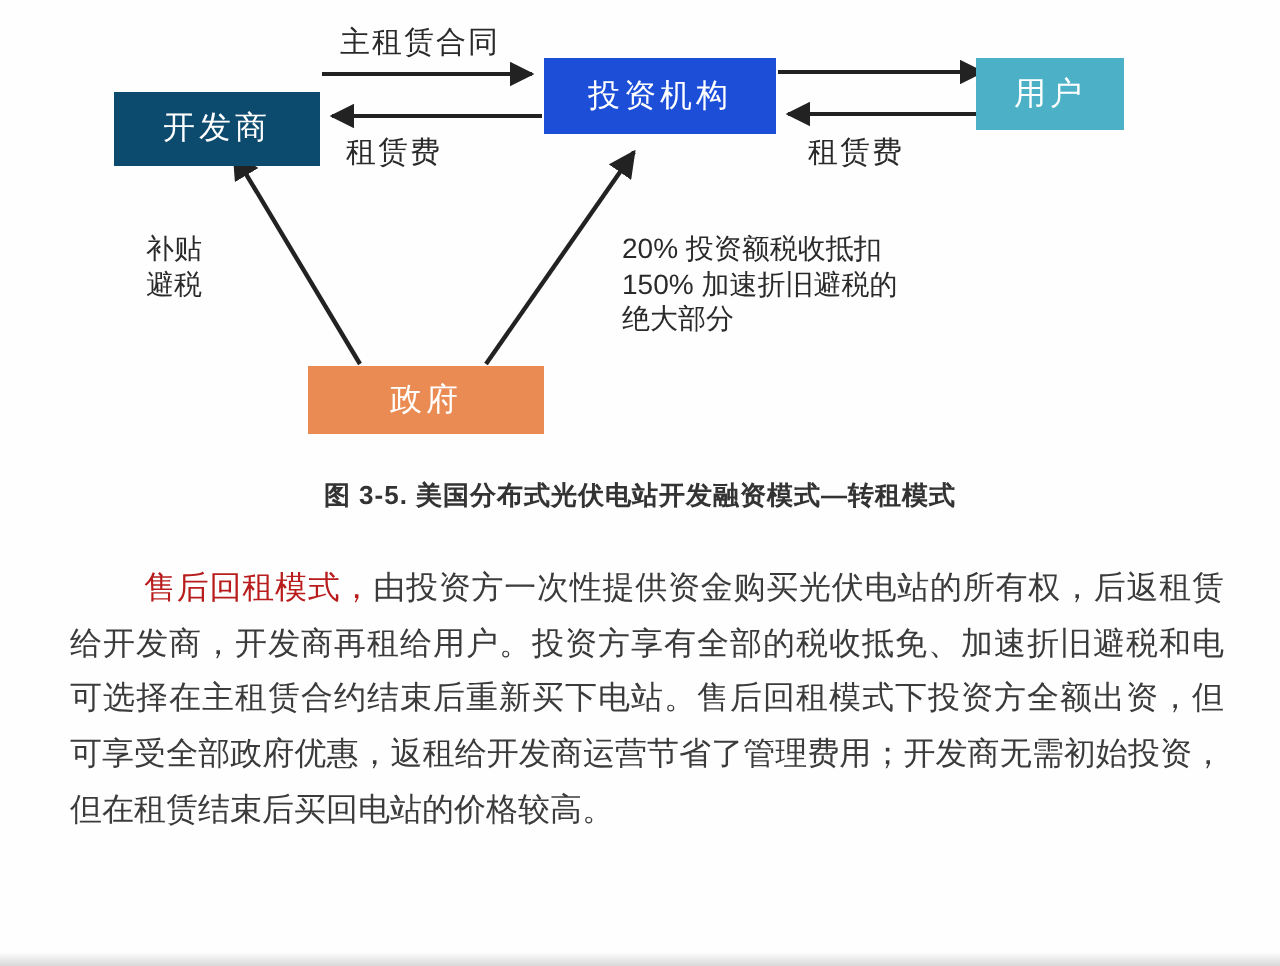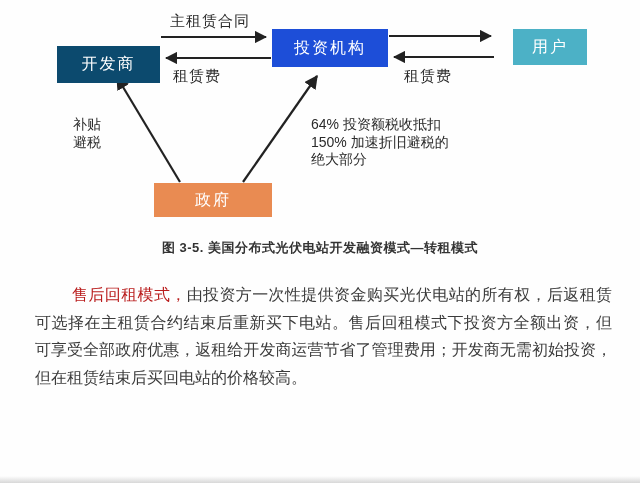--- a/index.html
+++ b/index.html
@@ -21,21 +21,21 @@
     position: absolute;
     display: flex;
     align-items: center;
     justify-content: center;
     color: #ffffff;
     font-size: 16px;
     letter-spacing: 2px;
   }
   .node-developer  { left: 57px;  top: 46px;  width: 103px; height: 37px; background: #0c4a6e; }
   .node-investor   { left: 272px; top: 29px;  width: 116px; height: 38px; background: #1d4ed8; }
-  .node-user       { left: 513px; top: 29px;  width: 74px;  height: 36px; background: #4cb1c6; }
+  .node-user       { left: 488px; top: 29px;  width: 74px;  height: 36px; background: #4cb1c6; }
   .node-government { left: 154px; top: 183px; width: 118px; height: 34px; background: #e98b52; }
 
   .flow-label {
     position: absolute;
     color: #2a2a2a;
     font-size: 15px;
     letter-spacing: 1px;
     white-space: nowrap;
   }
   .lbl-main-lease   { left: 170px; top: 12px; }
@@ -137,33 +137,34 @@
     <div class="flow-label lbl-main-lease">主租赁合同</div>
     <div class="flow-label lbl-fee-left">租赁费</div>
     <div class="flow-label lbl-fee-right">租赁费</div>
 
     <div class="annot annot-subsidy">
       <div>补贴</div>
       <div>避税</div>
     </div>
 
     <div class="annot annot-tax">
-      <div>64% 投资额税收抵扣</div>
+      <div>20% 投资额税收抵扣</div>
       <div>150% 加速折旧避税的</div>
       <div>绝大部分</div>
     </div>
 
   </div>
 
   <div class="caption">图 3-5. 美国分布式光伏电站开发融资模式—转租模式</div>
 
   <div class="bodytext">
     <div class="bline first">
       <span class="lead-red">售后回租模式，</span><span>由投资方一次性提供资金购买光伏电站的所有权，后返租赁</span>
     </div>
+    <div class="bline">给开发商，开发商再租给用户。投资方享有全部的税收抵免、加速折旧避税和电</div>
     <div class="bline">可选择在主租赁合约结束后重新买下电站。售后回租模式下投资方全额出资，但</div>
     <div class="bline">可享受全部政府优惠，返租给开发商运营节省了管理费用；开发商无需初始投资，</div>
     <div class="bline last">但在租赁结束后买回电站的价格较高。</div>
   </div>
 
   <div class="page-shadow"></div>
 
 </div>
 
 </body></html>

